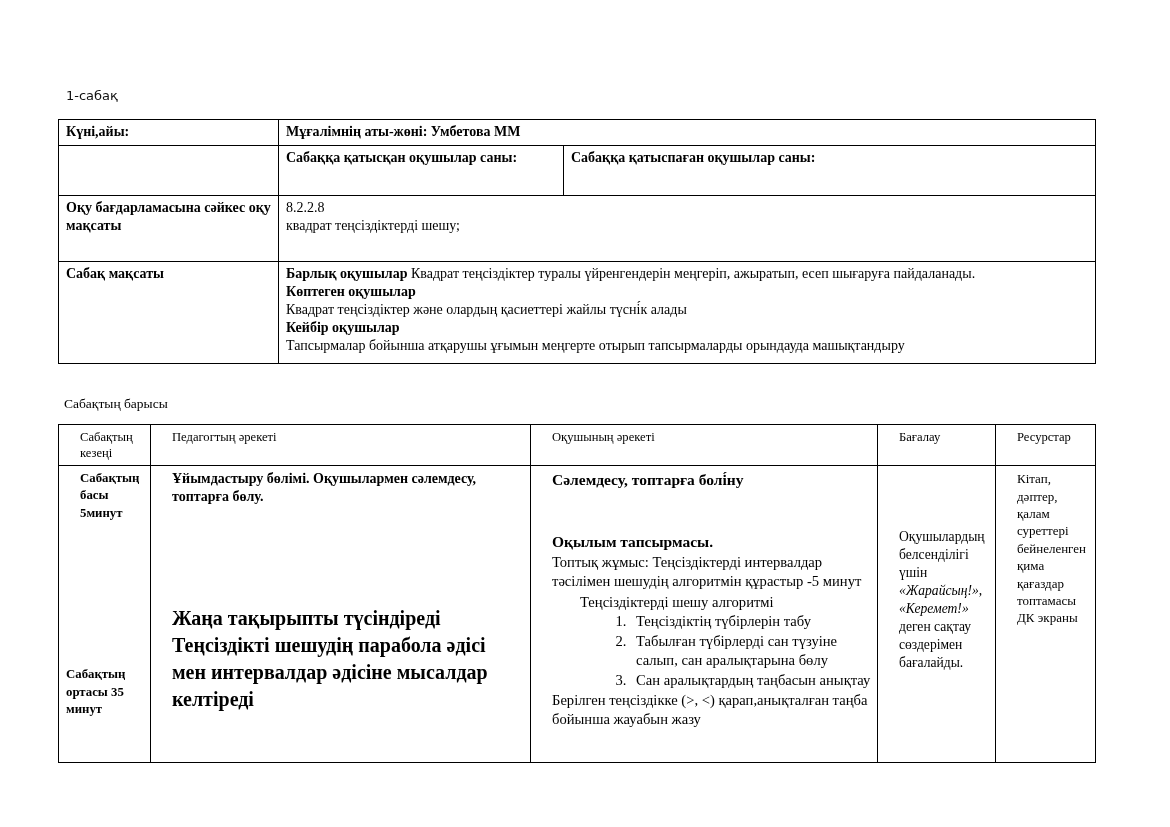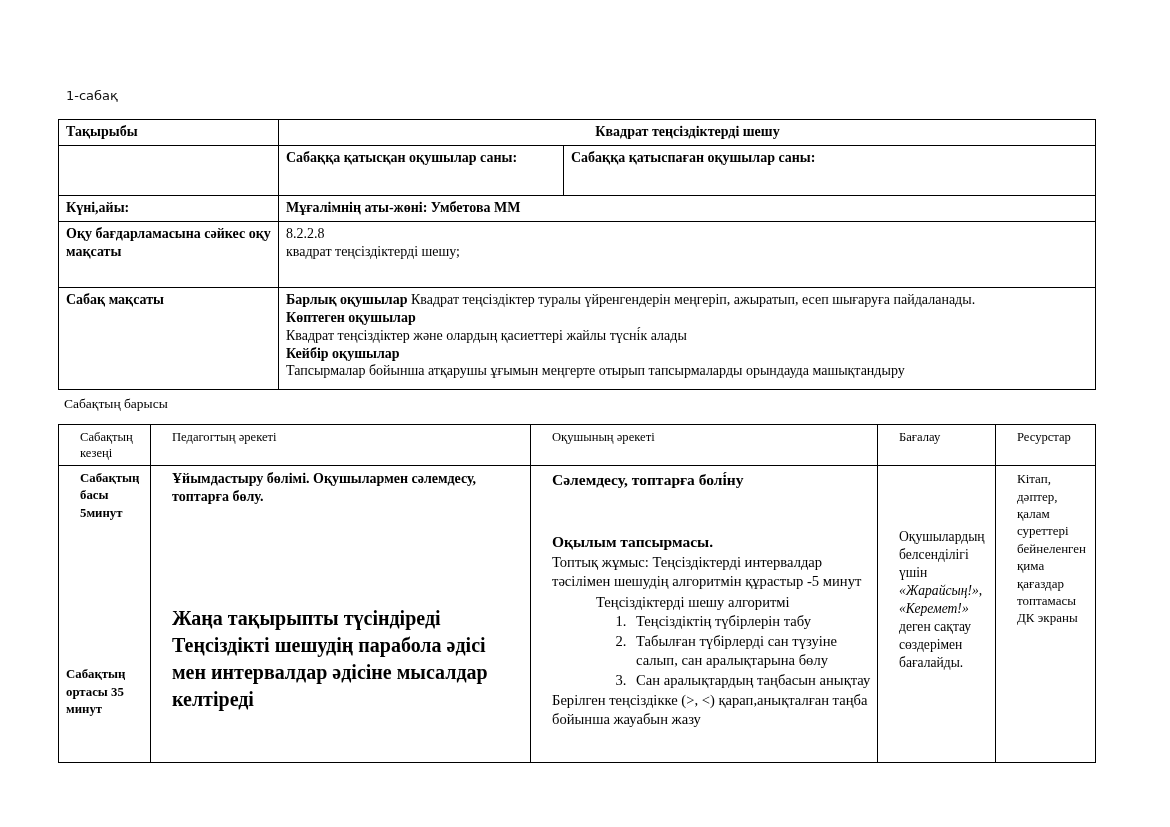--- a/index.html
+++ b/index.html
@@ -126,21 +126,21 @@
     font-weight: bold;
     font-size: 15.5px;
     margin-bottom: 1px;
   }
   .stu-text {
     font-size: 14.6px;
     line-height: 1.28;
   }
   .algo-title {
     font-size: 14.6px;
-    margin-left: 44px;
+    margin-left: 28px;
     margin-top: 2px;
   }
   ol.algo {
     margin: 1px 0 0 0;
     padding-left: 78px;
     font-size: 14.6px;
     line-height: 1.3;
   }
   ol.algo li { margin-bottom: 1px; padding-left: 6px; }
   .assess-text {
@@ -163,31 +163,27 @@
   <div class="lesson-no">1-сабақ</div>
 
   <table class="doc-table" id="table-info">
     <colgroup>
       <col style="width:220px">
       <col style="width:285px">
       <col style="width:532px">
     </colgroup>
     <tbody>
       <tr>
-        <td class="t1-label">Тақырыбы</td>
-        <td class="b center" colspan="2">Квадрат теңсіздіктерді шешу</td>
+        <td class="t1-label">Күні,айы:</td>
+        <td class="b" colspan="2">Мұғалімнің аты-жөні:  Умбетова ММ</td>
       </tr>
       <tr>
         <td style="height:42px">&nbsp;</td>
         <td class="b">Сабаққа қатысқан оқушылар саны:</td>
         <td class="b">Сабаққа қатыспаған оқушылар саны:</td>
-      </tr>
-      <tr>
-        <td class="t1-label">Күні,айы:</td>
-        <td class="b" colspan="2">Мұғалімнің аты-жөні:  Умбетова ММ</td>
       </tr>
       <tr>
         <td class="t1-label cell-pad-lg">Оқу бағдарламасына сәйкес оқу мақсаты</td>
         <td colspan="2" class="cell-pad-lg" style="height:58px">
           <div class="goal-line">8.2.2.8</div>
           <div class="goal-line">квадрат теңсіздіктерді шешу;</div>
         </td>
       </tr>
       <tr>
         <td class="t1-label cell-pad-lg">Сабақ мақсаты</td>

